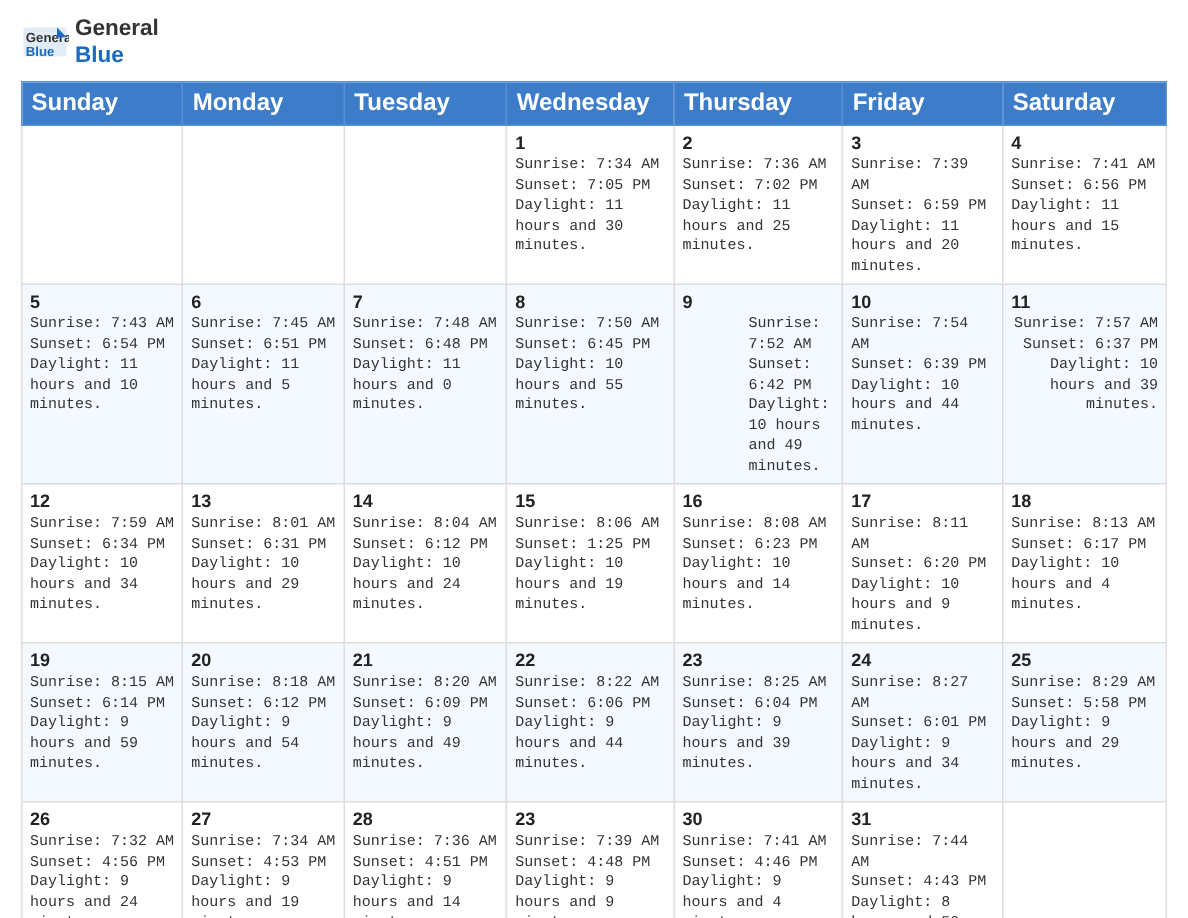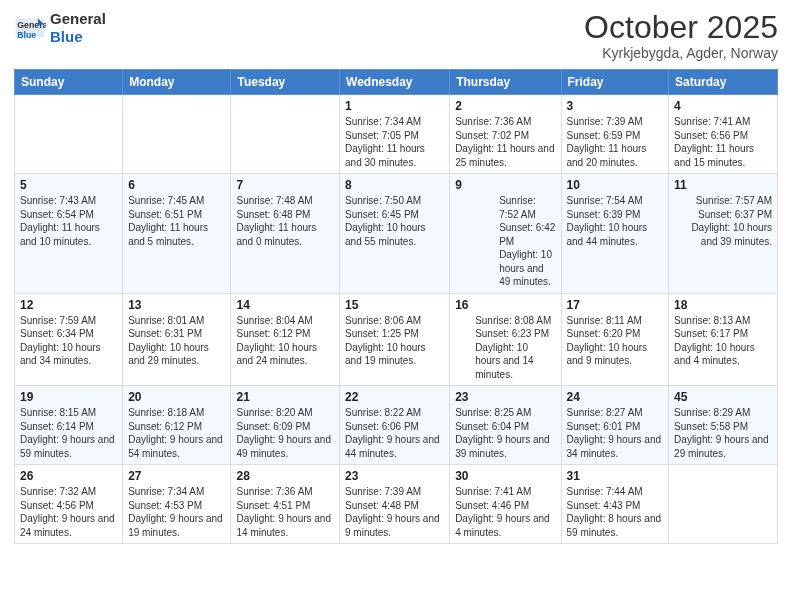--- a/index.html
+++ b/index.html
@@ -46,21 +46,21 @@
     .calendar {
       width: 100%;
       border-collapse: collapse;
       font-size: 10.5px;
     }
     .calendar thead th {
       background-color: #3d7cc9;
       color: #fff;
       text-align: left;
       padding: 5px 6px;
-      font-size: 12px;
+      font-size: 16px;
       font-weight: bold;
       border: 1px solid #5a90d4;
     }
     .calendar tbody td {
       border: 1px solid #ddd;
       vertical-align: top;
       padding: 4px 5px;
       width: 113px;
       min-height: 70px;
       background: #fff;
@@ -71,20 +71,21 @@
     .day-number {
       font-weight: bold;
       font-size: 12px;
       margin-bottom: 2px;
       color: #222;
     }
     .day-info {
       color: #333;
       font-size: 10px;
       line-height: 1.35;
+      font-family: Liberation Mono, monospace;
     }
     .empty-cell {
       background: #fff !important;
     }
     tbody tr:nth-child(even) .empty-cell {
       background: #f4f8ff !important;
     }
   </style>
 </head>
 <body>
@@ -98,24 +99,20 @@
         <text x="4" y="32" font-family="Arial" font-weight="bold" font-size="11" fill="#1a6bbf">Blue</text>
         <polygon points="30,8 38,16 30,16" fill="#1a6bbf"></polygon>
       </svg>
       <div>
         <div style="display:flex;flex-direction:column;line-height:1.2;">
           <span style="font-size:15px;font-weight:bold;color:#333;">General</span>
           <span style="font-size:15px;font-weight:bold;color:#1a6bbf;">Blue</span>
         </div>
       </div>
     </div>
-    <div class="title-block">
-      <div class="month-title">October 2025</div>
-      <div class="location">Kyrkjebygda, Agder, Norway</div>
-    </div>
   </div>
 
   <table class="calendar">
     <thead>
       <tr>
       <th>Sunday</th>
           <th>Monday</th>
           <th>Tuesday</th>
           <th>Wednesday</th>
           <th>Thursday</th>
@@ -217,21 +214,21 @@
 Daylight: 10 hours and 24 minutes.</div>
           </td>
           <td>
             <div class="day-number">15</div>
             <div class="day-info" style="white-space: pre-line;">Sunrise: 8:06 AM
 Sunset: 1:25 PM
 Daylight: 10 hours and 19 minutes.</div>
           </td>
           <td>
             <div class="day-number">16</div>
-            <div class="day-info" style="white-space: pre-line; margin-left: 20px;">Sunrise: 8:08 AM
+            <div class="day-info" style="white-space: pre-line;">Sunrise: 8:08 AM
 Sunset: 6:23 PM
 Daylight: 10 hours and 14 minutes.</div>
           </td>
           <td>
             <div class="day-number">17</div>
             <div class="day-info" style="white-space: pre-line;">Sunrise: 8:11 AM
 Sunset: 6:20 PM
 Daylight: 10 hours and 9 minutes.</div>
           </td>
           <td>
@@ -272,21 +269,21 @@
 Sunset: 6:04 PM
 Daylight: 9 hours and 39 minutes.</div>
           </td>
           <td>
             <div class="day-number">24</div>
             <div class="day-info" style="white-space: pre-line;">Sunrise: 8:27 AM
 Sunset: 6:01 PM
 Daylight: 9 hours and 34 minutes.</div>
           </td>
           <td>
-            <div class="day-number">45</div>
+            <div class="day-number">25</div>
             <div class="day-info" style="white-space: pre-line;">Sunrise: 8:29 AM
 Sunset: 5:58 PM
 Daylight: 9 hours and 29 minutes.</div>
           </td>
         </tr>
         <tr>
           <td>
             <div class="day-number">26</div>
             <div class="day-info" style="white-space: pre-line;">Sunrise: 7:32 AM
 Sunset: 4:56 PM

